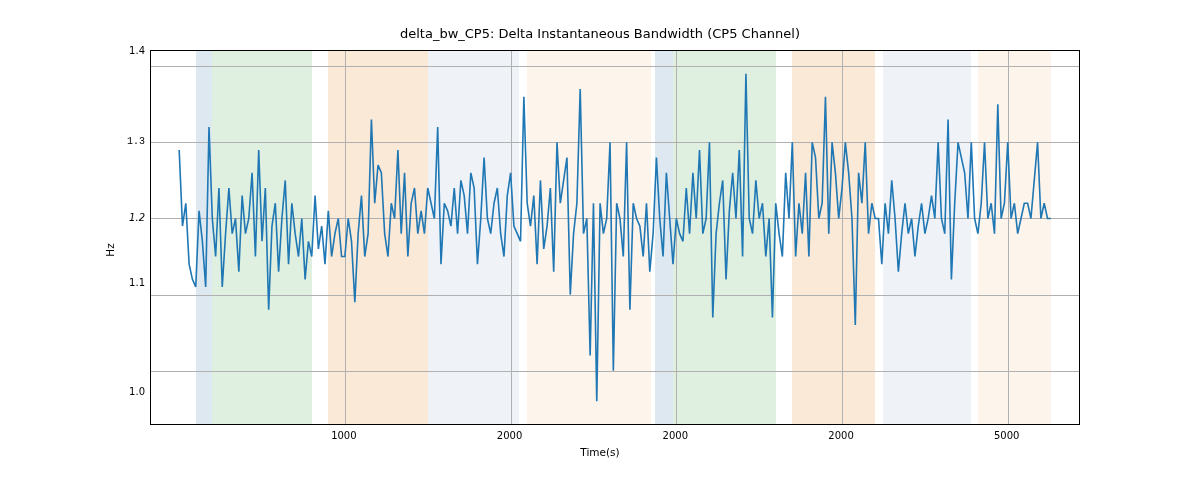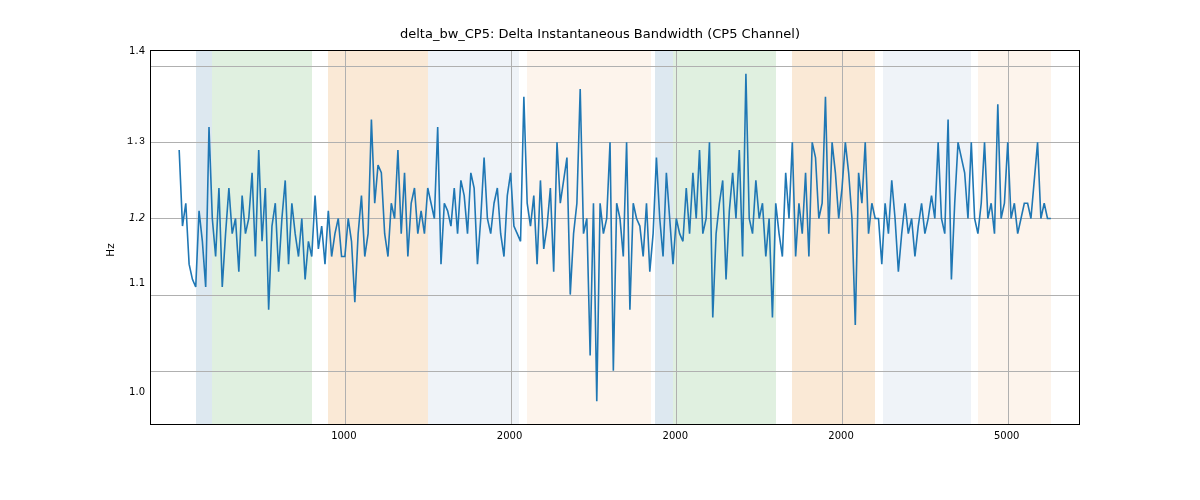--- a/index.html
+++ b/index.html
@@ -148,14 +148,15 @@
       <div class="tick-y" style="top: 50px;">1.4</div>
     </div>
   <div id="xticks">
       <div class="tick-x" style="left: 343.886px;">1000</div>
       <div class="tick-x" style="left: 509.6px;">2000</div>
       <div class="tick-x" style="left: 675.314px;">2000</div>
       <div class="tick-x" style="left: 841.029px;">2000</div>
       <div class="tick-x" style="left: 1006.74px;">5000</div>
     </div>
 
+  <div class="xlabel">Time(s)</div>
 
 </div>
 
 </body></html>

